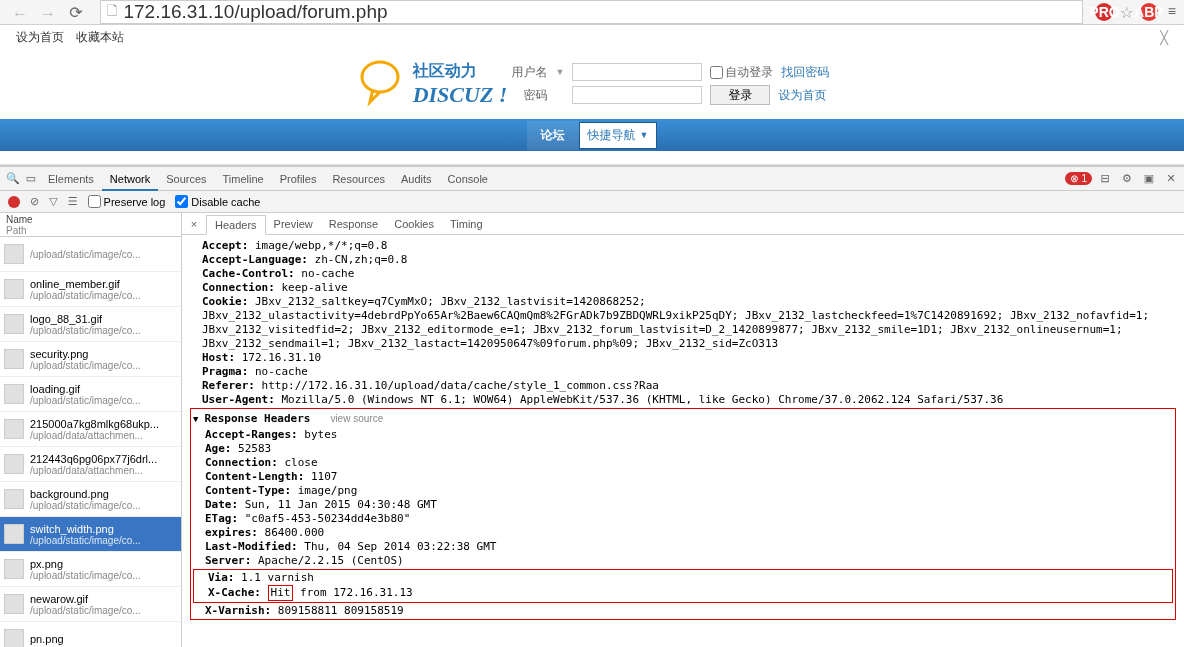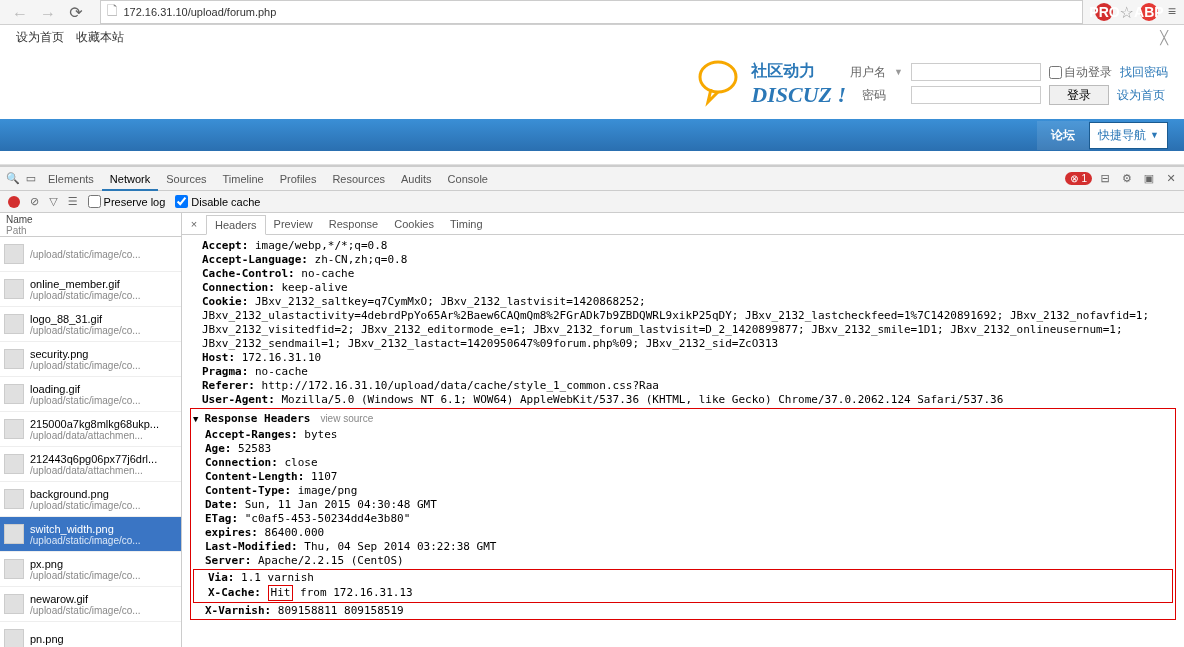--- a/index.html
+++ b/index.html
@@ -4,50 +4,50 @@
 <style>
 * { margin: 0; padding: 0; box-sizing: border-box; }
 body { font-family: "Segoe UI", Arial, sans-serif; font-size: 12px; background: #fff; width: 1184px; height: 647px; overflow: hidden; }
 
 
 .browser-bar { height: 30px; background: #f5f5f5; border-bottom: 1px solid #d0d0d0; display: flex; align-items: center; padding: 0 8px; gap: 4px; }
 .nav-btn { width: 24px; height: 24px; display: flex; align-items: center; justify-content: center; color: #666; font-size: 16px; cursor: pointer; }
 .nav-btn.disabled { color: #bbb; }
 .url-bar { flex: 1; height: 24px; border: 1px solid #ccc; background: #fff; display: flex; align-items: center; padding: 0 6px; gap: 6px; margin: 0 8px; }
 .url-icon { font-size: 13px; color: #888; }
-.url-text { flex: 1; font-size: 11px; color: #333; }
+.url-text { flex: 1; font-size: 19px; color: #333; }
 .ext-icons { display: flex; gap: 6px; }
 .ext-badge { width: 18px; height: 18px; border-radius: 50%; display: flex; align-items: center; justify-content: center; font-size: 14px; font-weight: bold; color: #fff; }
 .ext-red { background: #d32f2f; }
 .ext-abp { background: #e53935; }
 .ext-star { color: #999; font-size: 16px; }
 .ext-hamburger { color: #666; font-size: 14px; margin-left: 4px; }
 
 
 .site-top { height: 24px; padding: 4px 16px; font-size: 12px; color: #333; display: flex; align-items: center; gap: 12px; justify-content: space-between; }
 .site-top-left { display: flex; gap: 12px; }
 .close-top { color: #999; font-size: 13px; }
 
 
-.logo-bar { height: 70px; display: flex; align-items: center; padding: 0 16px; justify-content: flex-end; }
+.logo-bar { height: 70px; display: flex; align-items: center; padding: 0 16px; justify-content: center; }
 .logo-area { display: flex; align-items: center; gap: 8px; }
 .logo-svg { width: 50px; height: 55px; }
 .logo-text { display: flex; flex-direction: column; }
 .logo-cn { font-size: 16px; color: #2b78b7; font-weight: bold; }
 .logo-en { font-family: Georgia, serif; font-size: 22px; font-style: italic; color: #2b78b7; font-weight: bold; }
 .login-form { display: flex; flex-direction: column; gap: 4px; font-size: 12px; color: #666; }
 .login-row { display: flex; align-items: center; gap: 8px; }
 .login-row label { width: 40px; text-align: right; }
 .login-input { width: 130px; height: 18px; border: 1px solid #ccc; padding: 0 4px; }
 .login-btn { width: 60px; height: 20px; background: #f0f0f0; border: 1px solid #bbb; font-size: 12px; }
 .login-link { color: #2b78b7; text-decoration: none; }
 .login-chk { display: flex; align-items: center; gap: 2px; }
 
 
-.nav-bar { height: 32px; background: linear-gradient(#3a8fd6, #2a6fb0); display: flex; align-items: center; padding: 0 16px; justify-content: flex-end; }
+.nav-bar { height: 32px; background: linear-gradient(#3a8fd6, #2a6fb0); display: flex; align-items: center; padding: 0 16px; justify-content: center; }
 .nav-tab { color: #fff; font-weight: bold; padding: 6px 14px; background: rgba(255,255,255,0.1); }
 .quick-nav { background: #fff; border: 1px solid #1a5a90; padding: 4px 8px; font-size: 12px; color: #2b78b7; display: flex; align-items: center; gap: 4px; }
 
 
 .sub-bar { height: 14px; border-bottom: 1px solid #e0e0e0; }
 
 
 .devtools { flex: 1; display: flex; flex-direction: column; border-top: 2px solid #ccc; }
 .dt-tabs { height: 24px; background: #f3f3f3; border-bottom: 1px solid #ccc; display: flex; align-items: center; padding: 0 4px; gap: 0; font-size: 11px; }
 .dt-tab { padding: 4px 8px; color: #555; cursor: pointer; }
@@ -79,21 +79,21 @@
 .detail-panel { flex: 1; display: flex; flex-direction: column; overflow: hidden; }
 .detail-tabs { height: 22px; border-bottom: 1px solid #ccc; display: flex; align-items: center; padding: 0 4px; gap: 0; font-size: 11px; }
 .detail-close { width: 16px; text-align: center; color: #666; cursor: pointer; margin-right: 4px; }
 .detail-tab { padding: 3px 8px; color: #555; cursor: pointer; }
 .detail-tab.active { background: #fff; border: 1px solid #ccc; border-bottom: 1px solid #fff; position: relative; top: 1px; }
 .detail-content { flex: 1; overflow: auto; padding: 4px 8px; font-family: Consolas, monospace; font-size: 11px; line-height: 14px; }
 .header-line { padding-left: 12px; }
 .header-line b { font-weight: bold; }
 .section-header { font-weight: bold; padding: 2px 0; display: flex; align-items: flex-end; gap: 6px; }
 .section-header::before { content: "▼"; font-size: 9px; }
-.view-src { color: #888; font-weight: normal; font-family: "Segoe UI", Arial; font-size: 10px; margin-left: 4px; }
+.view-src { color: #888; font-weight: normal; font-family: "Segoe UI", Arial; font-size: 10px; margin-left: 14px; }
 .red-box { border: 1px solid #d00; padding: 1px 2px; margin: 1px 0; }
 .red-box-inner { border: 1px solid #d00; padding: 0 2px; display: inline-block; }
 
 
 .page { display: flex; flex-direction: column; height: 647px; }
 .site-area { flex: 0 0 auto; }
 </style>
 </head>
 <body>
 

